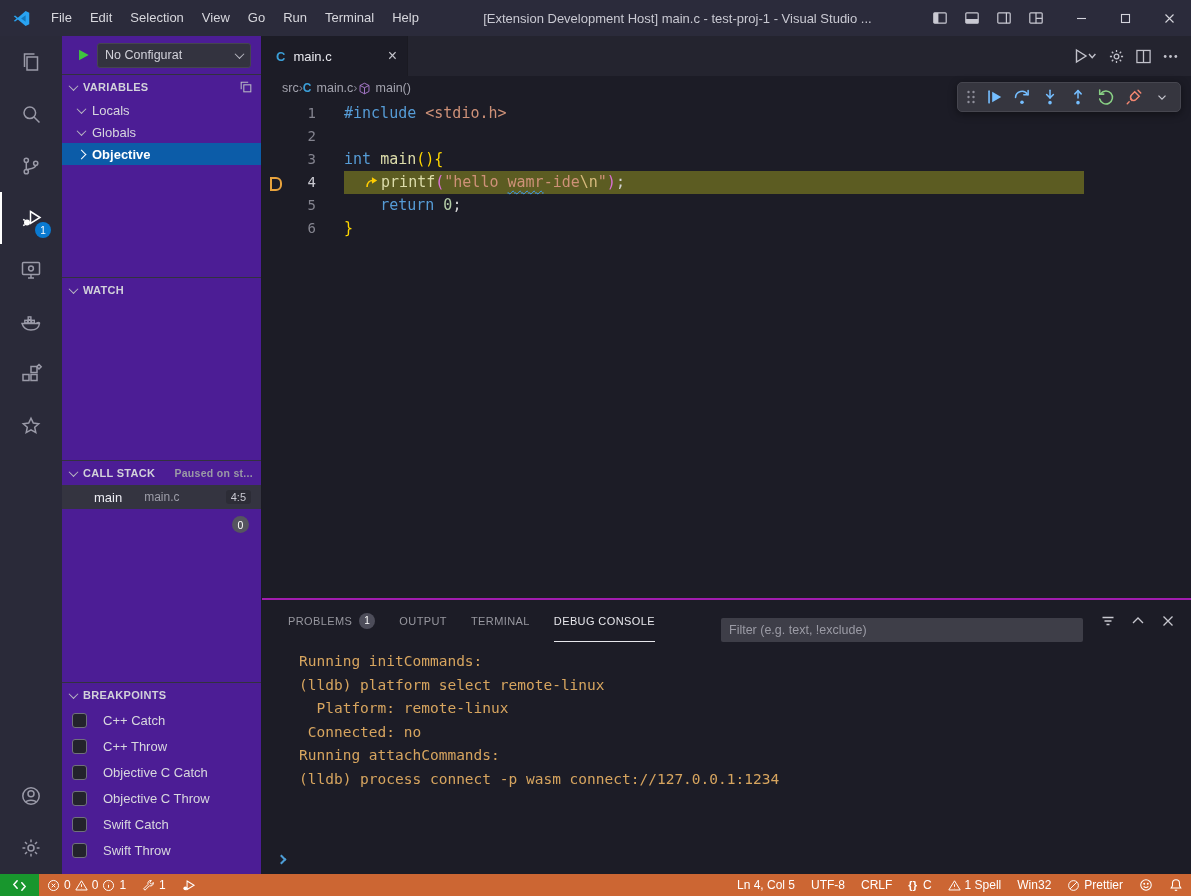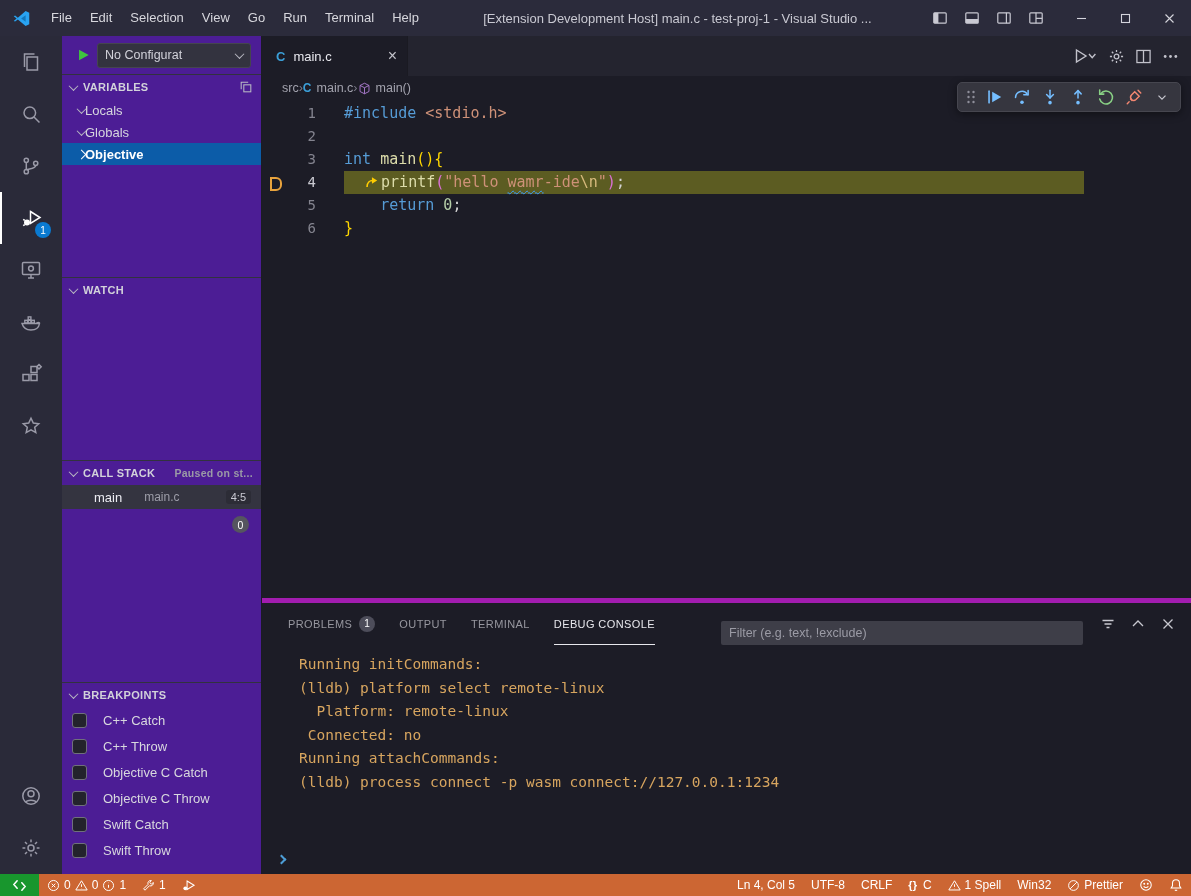--- a/index.html
+++ b/index.html
@@ -40,21 +40,21 @@
   .pane-watch{height:183px;}
   .pane-callstack{height:222px;}
   .pane-breakpoints{flex:1;}
   .pane-header{flex:0 0 24px;display:flex;align-items:center;padding:0 8px 0 8px;font-size:11px;font-weight:bold;color:#d2d2da;letter-spacing:.3px;}
   .pane-header .chev{margin-right:6px;}
   .pane-action{margin-left:auto;color:#b9b9c4;display:flex;}
   .pane-status{margin-left:auto;font-size:10.5px;font-weight:bold;color:#9b9ba6;white-space:nowrap;}
   .chev{display:inline-block;width:7px;height:7px;border-right:1.4px solid #b8b8c2;border-bottom:1.4px solid #b8b8c2;}
   .chev.down{transform:rotate(45deg) translate(-1px,-1px);}
   .chev.right{transform:rotate(-45deg);}
-  .tree-row{height:22px;display:flex;align-items:center;padding-left:16px;color:#d6d6de;font-size:13px;}
+  .tree-row{height:22px;display:flex;align-items:center;padding-left:16px;gap:7px;color:#d6d6de;font-size:13px;}
   .tree-row.sel{background:#0c5ca8;color:#ffffff;font-weight:bold;}
   .tree-row.sel .chev{border-color:#ffffff;}
   .frame-row{height:24px;display:flex;align-items:center;background:#343440;padding:0 10px 0 32px;}
   .frame-name{color:#ececf2;font-size:13px;}
   .frame-file{color:#9d9da8;font-size:12px;margin-left:22px;}
   .frame-pos{margin-left:auto;background:#2c2c36;border-radius:3px;font-size:11px;color:#c9c9d2;padding:1px 5px;}
   .cs-badge-row{display:flex;justify-content:flex-end;padding:7px 12px 0 0;}
   .cs-badge{width:17px;height:17px;background:#55555f;border-radius:50%;color:#fff;font-size:10.5px;display:flex;align-items:center;justify-content:center;}
   .bp-row{height:26px;display:flex;align-items:center;gap:16px;padding-left:10px;}
   .checkbox{width:15px;height:15px;background:#23232c;border:1px solid #70707c;border-radius:3px;flex:0 0 15px;}
@@ -83,21 +83,21 @@
   .tk-kw{color:#569cd6;} .tk-str{color:#ce9178;} .tk-fn{color:#dcdcaa;} .tk-num{color:#b5cea8;}
   .tk-br1{color:#ffd700;} .tk-br2{color:#da70d6;} .tk-esc{color:#d7ba7d;} .tk-fg{color:#d4d4d4;}
   .tk-sq{color:#ce9178;text-decoration:underline wavy #3b9eff 1px;text-underline-offset:3px;}
 
   
   .debug-action-bar{position:absolute;top:46px;right:10px;height:30px;background:#36363f;border:1px solid #46464f;border-radius:5px;display:flex;align-items:center;padding:0 5px;gap:1px;box-shadow:0 2px 8px rgba(0,0,0,.45);z-index:6;}
   .dt-btn{width:27px;height:26px;display:flex;align-items:center;justify-content:center;border-radius:4px;}
   .dt-grip{width:16px;display:flex;align-items:center;justify-content:center;}
 
   
-  .panel{flex:0 0 276px;background:#1c1c26;border-top:5px solid #a21caf;display:flex;flex-direction:column;min-height:0;}
+  .panel{flex:0 0 276px;background:#1c1c26;border-top:2px solid #a21caf;display:flex;flex-direction:column;min-height:0;}
   .panel-header{flex:0 0 36px;display:flex;align-items:center;padding:0 12px 0 14px;}
   .panel-tabs{display:flex;align-items:stretch;height:100%;}
   .panel-tab{display:flex;align-items:center;gap:7px;margin:0 12px;font-size:11px;letter-spacing:.4px;color:#97979f;border-bottom:1px solid transparent;}
   .panel-tab.active{color:#e7e7ec;border-bottom-color:#e7e7ec;}
   .tab-badge{min-width:16px;height:16px;background:#4d4d5a;border-radius:50%;color:#fff;font-size:10px;display:flex;align-items:center;justify-content:center;}
   .panel-filter{margin-left:auto;width:362px;height:24px;background:#3e3e48;border:none;border-radius:2px;color:#dddde3;font-size:12.5px;padding:0 8px;font-family:"Liberation Sans",sans-serif;outline:none;margin-top:18px;}
   .panel-filter::placeholder{color:#9b9ba5;}
   .panel-actions{display:flex;gap:8px;margin-left:14px;color:#c8c8d0;}
   .pa{width:22px;height:22px;display:flex;align-items:center;justify-content:center;}
   .console{flex:1;padding:8px 0 0 37px;font-family:"DejaVu Sans Mono",monospace;font-size:14.5px;line-height:23.5px;color:#d7a55f;overflow:hidden;}

